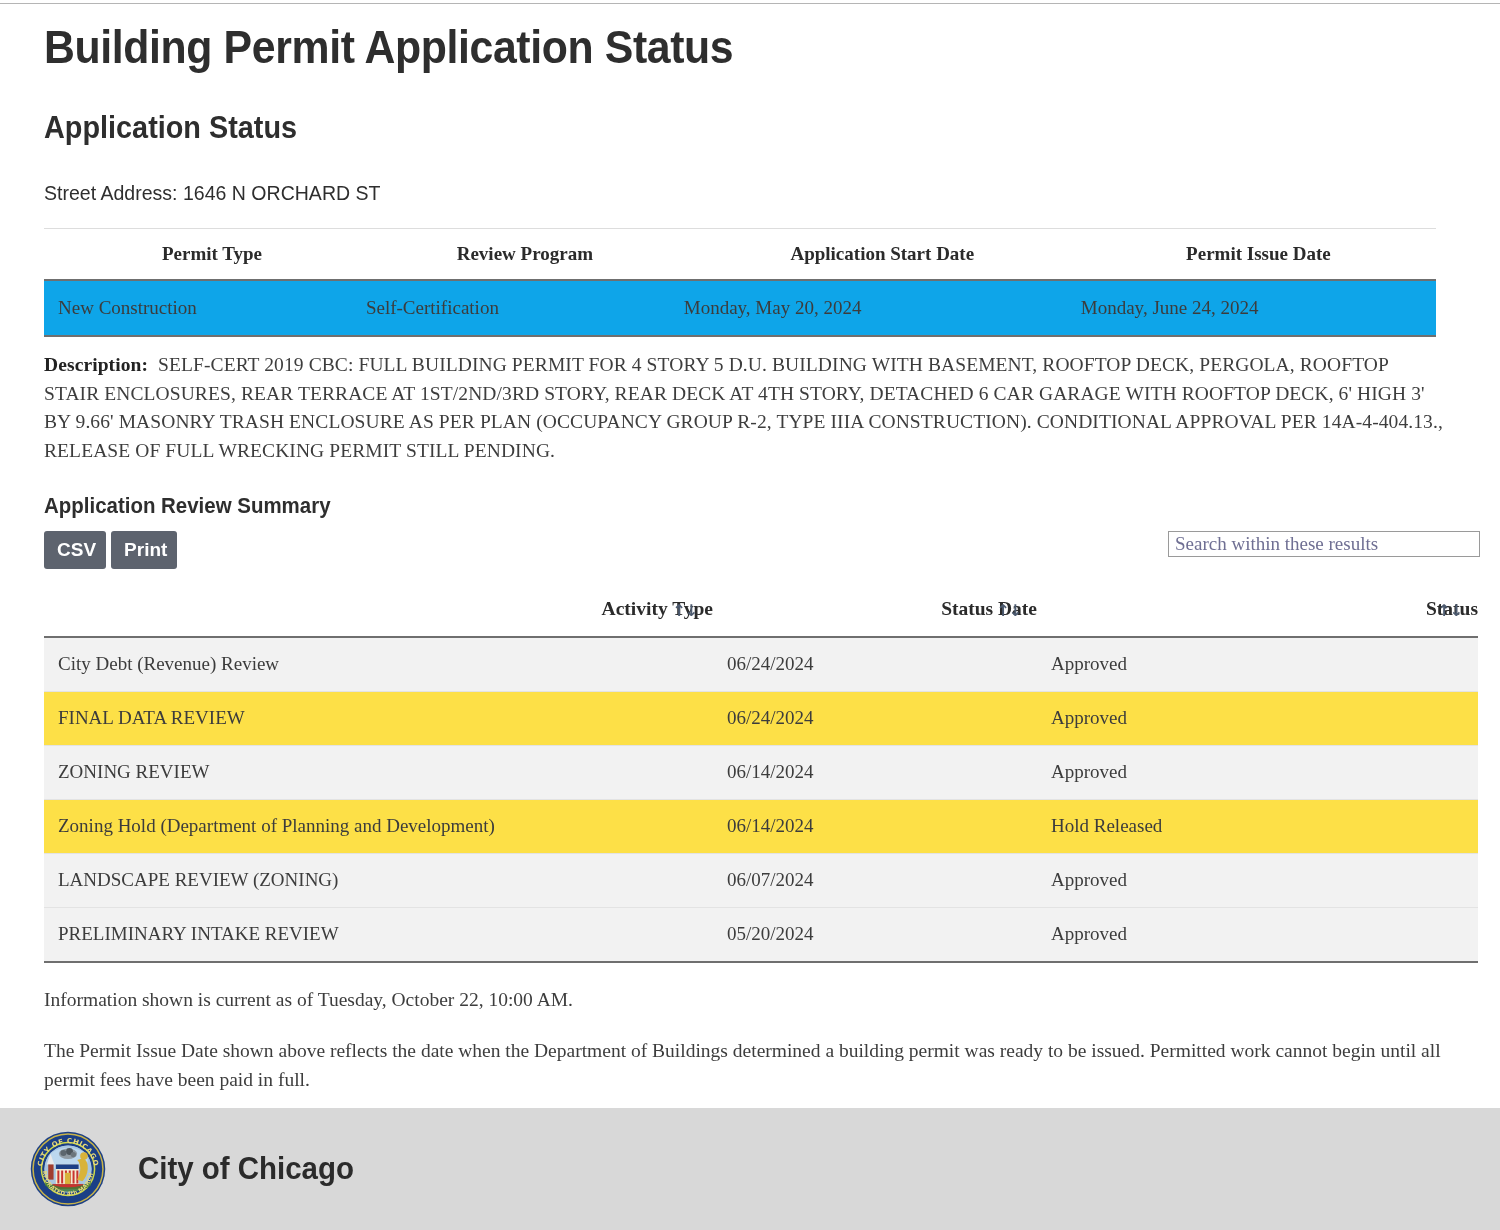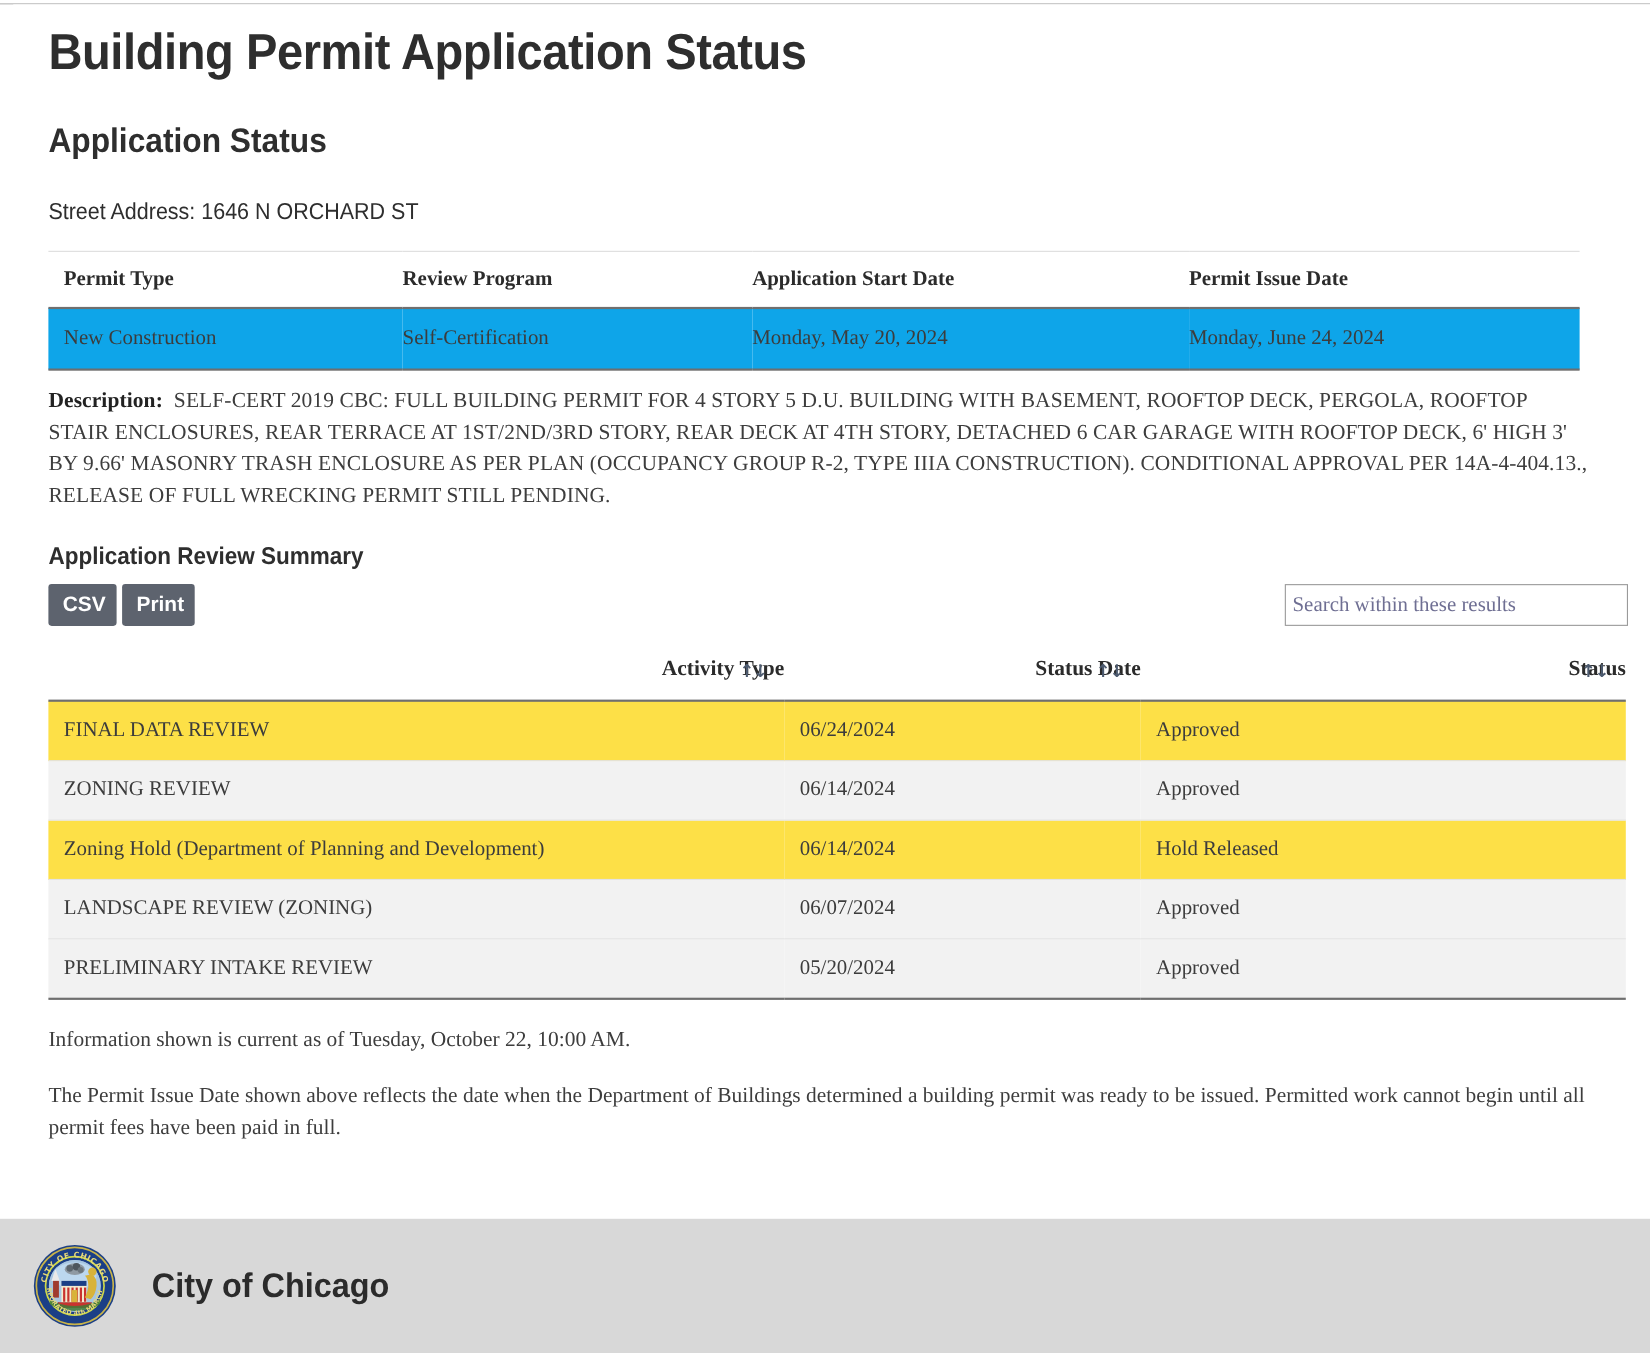--- a/index.html
+++ b/index.html
@@ -74,21 +74,21 @@
   
   table.permit-table {
     width: 1392px;
     border-collapse: collapse;
     margin-top: 23px;
     font-size: 19px;
   }
   table.permit-table thead th {
     font-weight: bold;
     color: #2b2b2b;
-    text-align: left;
+    text-align: center;
     padding: 14px 0 14px 0;
     border-top: 1px solid #dddddd;
     border-bottom: 2px solid #6f6f6f;
     font-size: 19px;
   }
   table.permit-table tbody td {
     padding: 16px 0 16px 0;
     color: #3c3c3c;
     background: #0ea5e9;
     border-bottom: 2px solid #6f6f6f;
@@ -131,21 +131,21 @@
     border-radius: 3px;
     cursor: pointer;
     vertical-align: top;
     line-height: 21px;
   }
   .search-box {
     position: absolute;
     right: 0;
     top: 0;
     width: 312px;
-    height: 38px;
+    height: 26px;
     box-sizing: border-box;
     border: 1px solid #9a9a9a;
     background: #ffffff;
     font-family: "Liberation Serif", "DejaVu Serif", serif;
     font-size: 19px;
     color: #333333;
     padding: 2px 6px;
   }
   .search-box::placeholder {
     color: #6f6f93;
@@ -278,20 +278,25 @@
             <span>Status Date</span>
             <span class="sort-icon">↑↓</span>
           </th>
           <th class="rc-status">
             <span>Status</span>
             <span class="sort-icon">↑↓</span>
           </th>
         </tr>
       </thead>
       <tbody id="review-body">
+          <tr class="odd">
+            <td class="rc-activity">City Debt (Revenue) Review</td>
+            <td class="rc-date">06/24/2024</td>
+            <td class="rc-status">Approved</td>
+          </tr>
           <tr class="even">
             <td class="rc-activity">FINAL DATA REVIEW</td>
             <td class="rc-date">06/24/2024</td>
             <td class="rc-status">Approved</td>
           </tr>
           <tr class="odd">
             <td class="rc-activity">ZONING REVIEW</td>
             <td class="rc-date">06/14/2024</td>
             <td class="rc-status">Approved</td>
           </tr>

